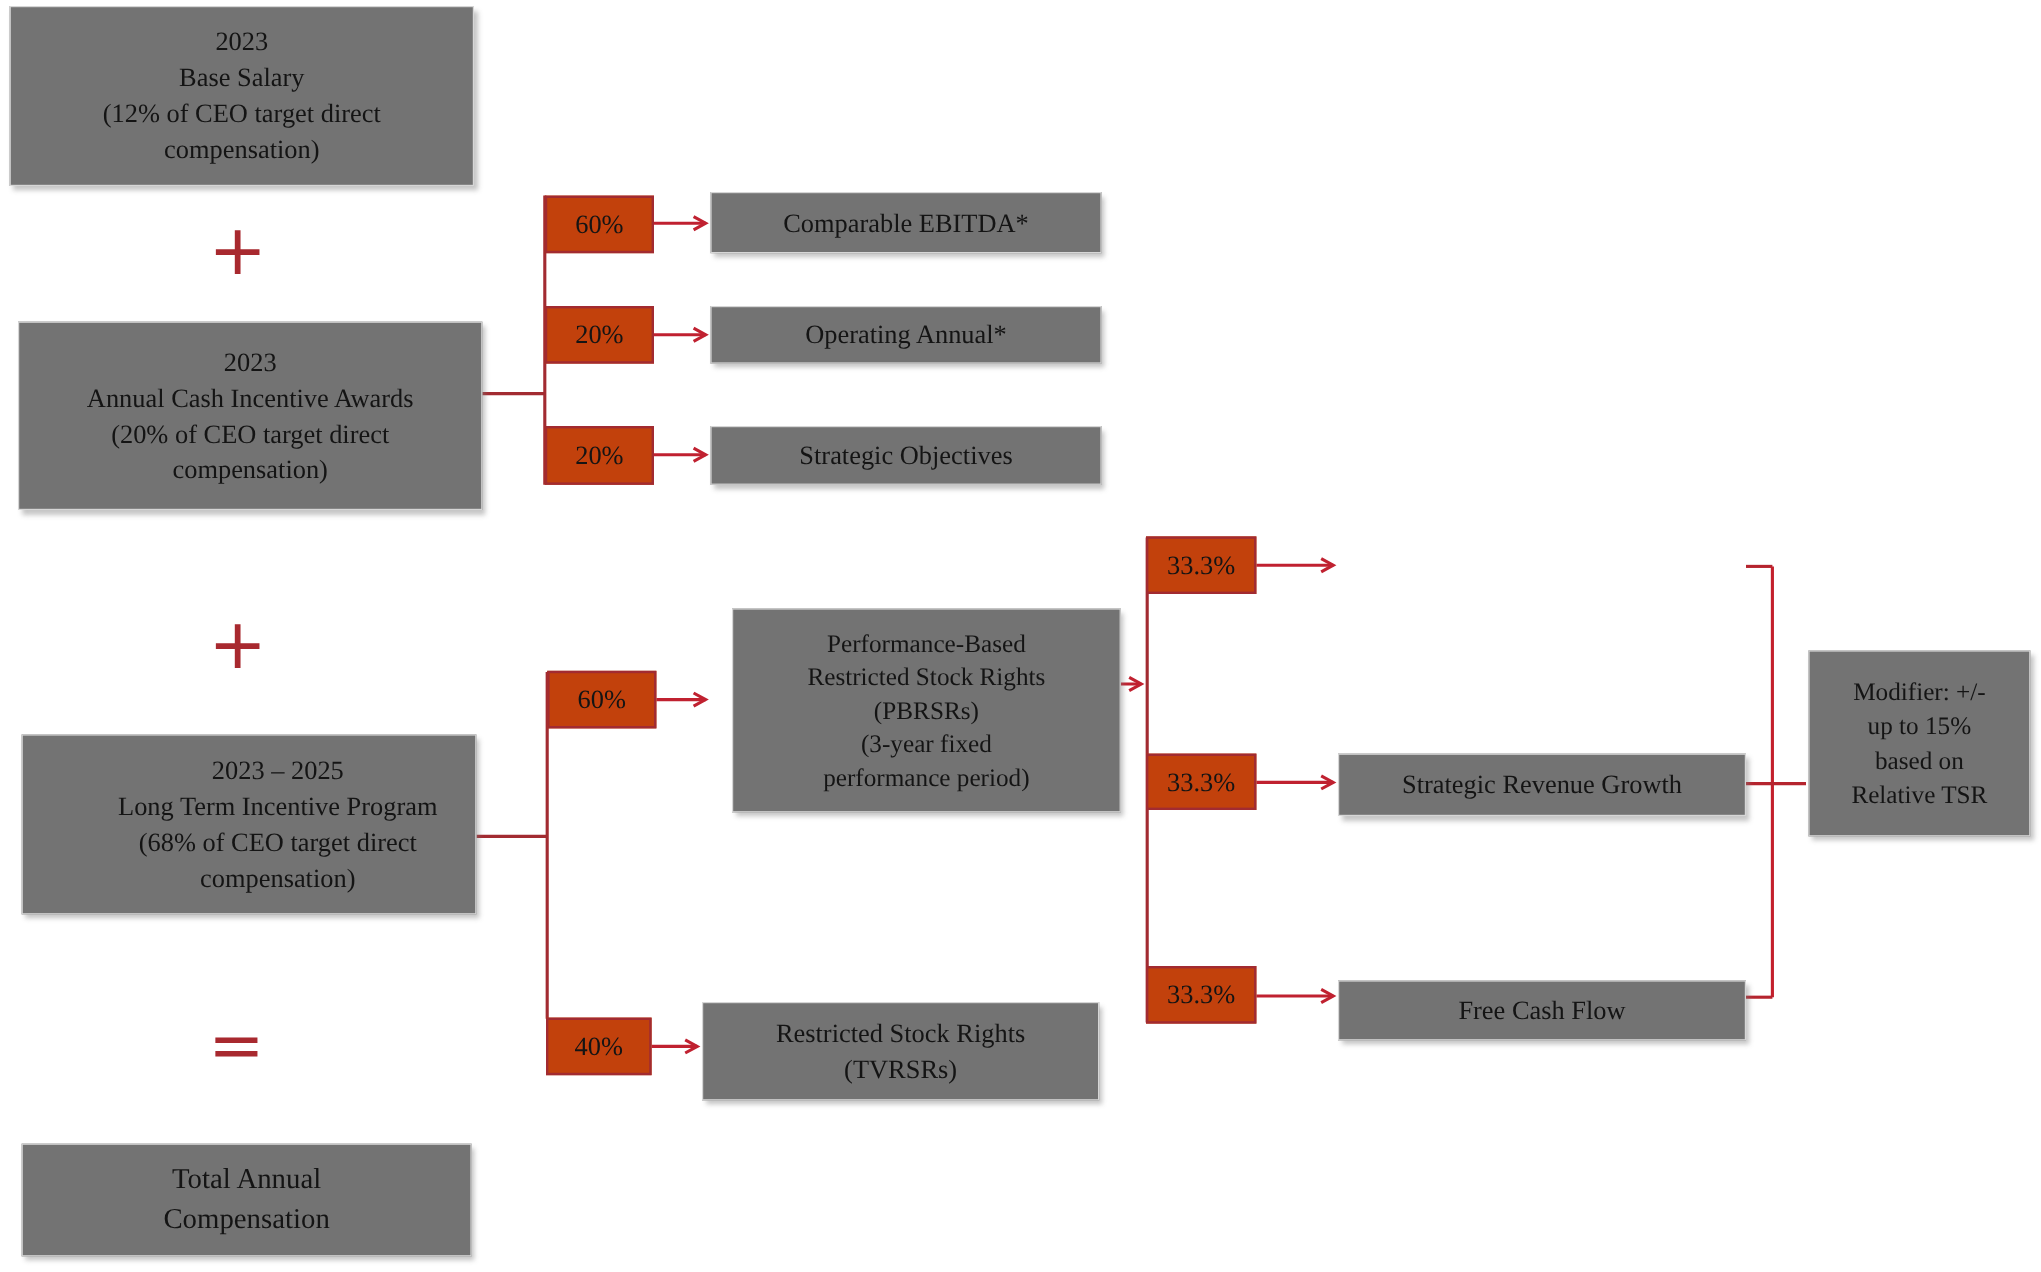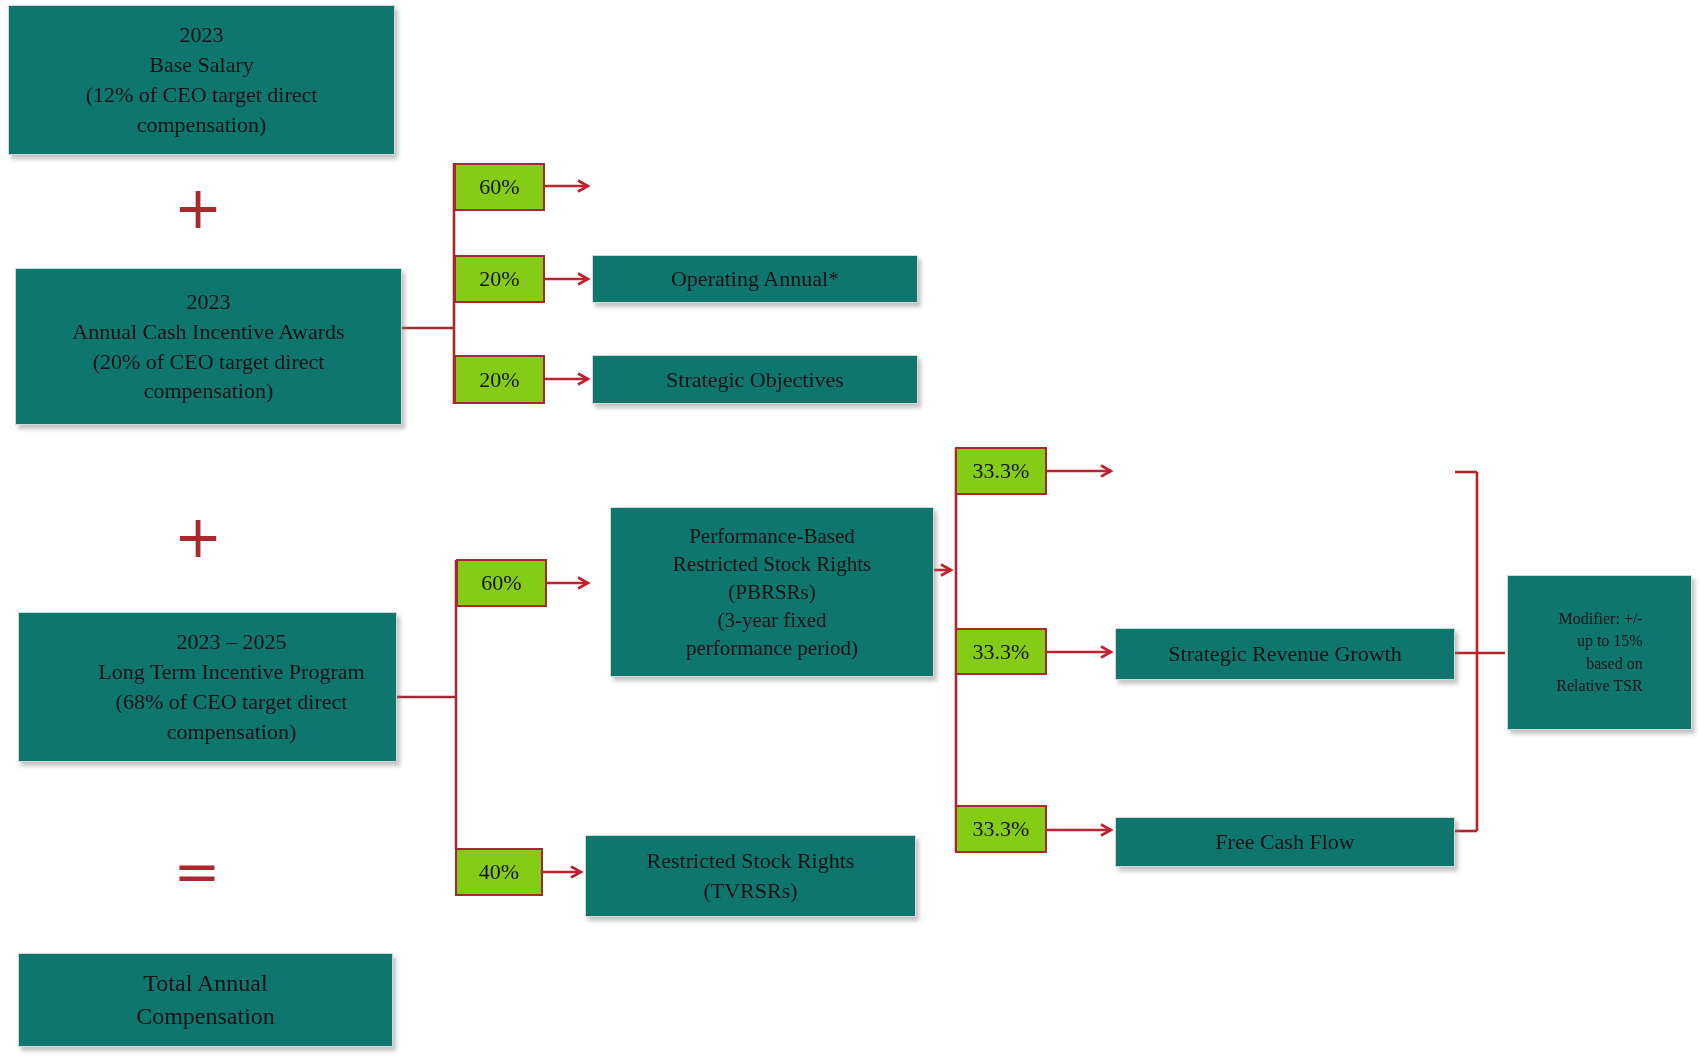--- a/index.html
+++ b/index.html
@@ -15,35 +15,35 @@
   }
   svg.wires {
     position: absolute;
     left: 0; top: 0;
     width: 1701px; height: 1060px;
     z-index: 1;
   }
   .gbox {
     position: absolute;
     z-index: 2;
-    background: #0f766e;
+    background: #737373;
     border: 1px solid #d6d6d6;
     box-shadow: 3px 4px 4px rgba(125,125,125,0.45);
     display: flex;
     align-items: center;
     justify-content: center;
     text-align: center;
     white-space: pre-line;
     font-size: 22px;
     line-height: 1.36;
   }
   .pct {
     position: absolute;
     z-index: 3;
-    background: #84cc16;
+    background: #c2410c;
     border: 2.5px solid #a22b31;
     display: flex;
     align-items: center;
     justify-content: center;
     text-align: center;
     font-size: 22px;
   }
   .op {
     position: absolute;
     z-index: 2;
@@ -111,20 +111,21 @@
 
   <div class="op" style="left:197px; top:872px; font-size:56px;">=</div>
 
   <div class="gbox" style="left:18px; top:953px; width:375px; height:94px; font-size:24px; line-height:1.38;">Total Annual
 Compensation</div>
 
   <div class="pct" style="left:454px; top:163px; width:91px; height:48px;">60%</div>
   <div class="pct" style="left:454px; top:255px; width:91px; height:48px;">20%</div>
   <div class="pct" style="left:454px; top:355px; width:91px; height:49px;">20%</div>
 
+  <div class="gbox" style="left:592px; top:160px; width:326px; height:51px;">Comparable EBITDA*</div>
   <div class="gbox" style="left:592px; top:255px; width:326px; height:48px;">Operating Annual*</div>
   <div class="gbox" style="left:592px; top:355px; width:326px; height:49px;">Strategic Objectives</div>
 
   <div class="pct" style="left:456px; top:559px; width:91px; height:48px;">60%</div>
   <div class="pct" style="left:455px; top:848px; width:88px; height:48px;">40%</div>
 
   <div class="gbox" style="left:610px; top:507px; width:324px; height:170px; font-size:21px; line-height:1.34;">Performance-Based
 Restricted Stock Rights
 (PBRSRs)
 (3-year fixed
@@ -132,18 +133,18 @@
   <div class="gbox" style="left:585px; top:835px; width:331px; height:82px;">Restricted Stock Rights
 (TVRSRs)</div>
 
   <div class="pct" style="left:955px; top:447px; width:92px; height:48px;">33.3%</div>
   <div class="pct" style="left:955px; top:628px; width:92px; height:47px;">33.3%</div>
   <div class="pct" style="left:955px; top:805px; width:92px; height:48px;">33.3%</div>
 
   <div class="gbox" style="left:1115px; top:628px; width:340px; height:52px;">Strategic Revenue Growth</div>
   <div class="gbox" style="left:1115px; top:807px; width:340px; height:50px;margin-top:10px;">Free Cash Flow</div>
 
-  <div class="gbox" style="left:1507px; top:575px; width:185px; height:155px; font-size:16px; line-height:1.38;text-align:right;">Modifier: +/-
+  <div class="gbox" style="left:1507px; top:542px; width:185px; height:155px; font-size:21px; line-height:1.38;">Modifier: +/-
 up to 15%
 based on
 Relative TSR</div>
 
 </div>
 
 </body></html>

